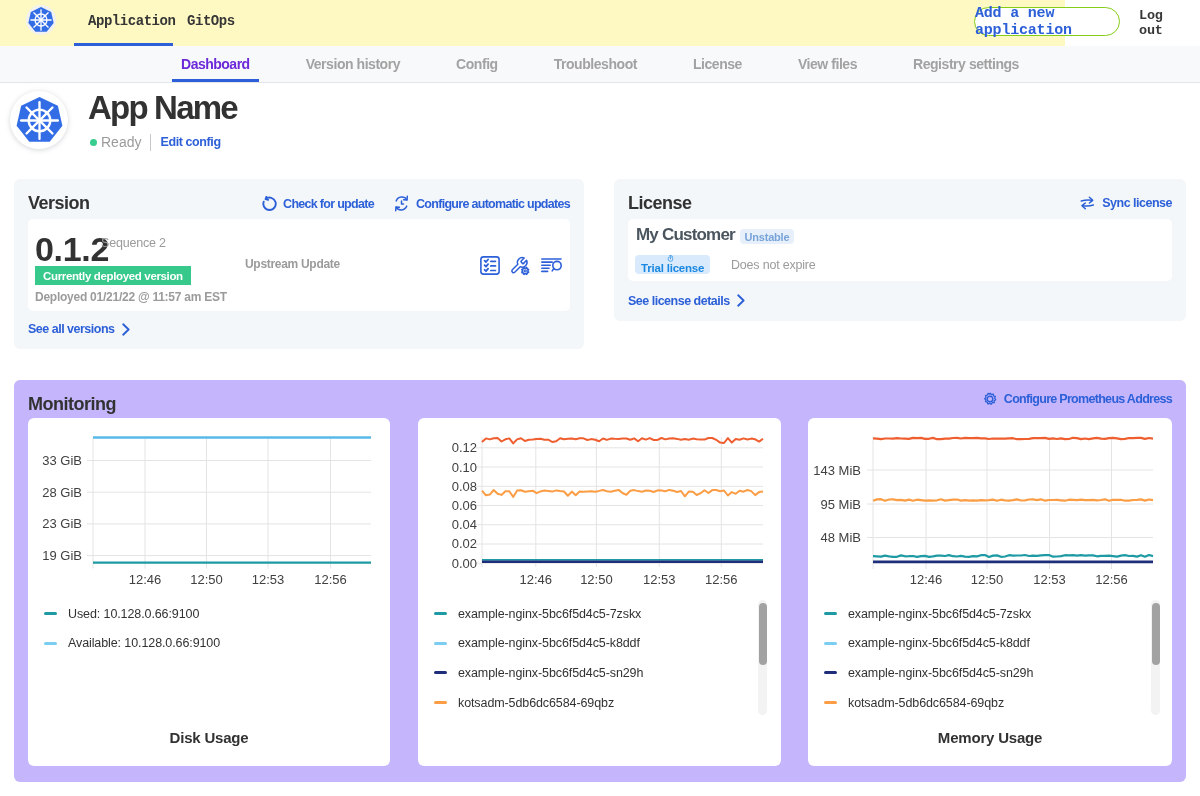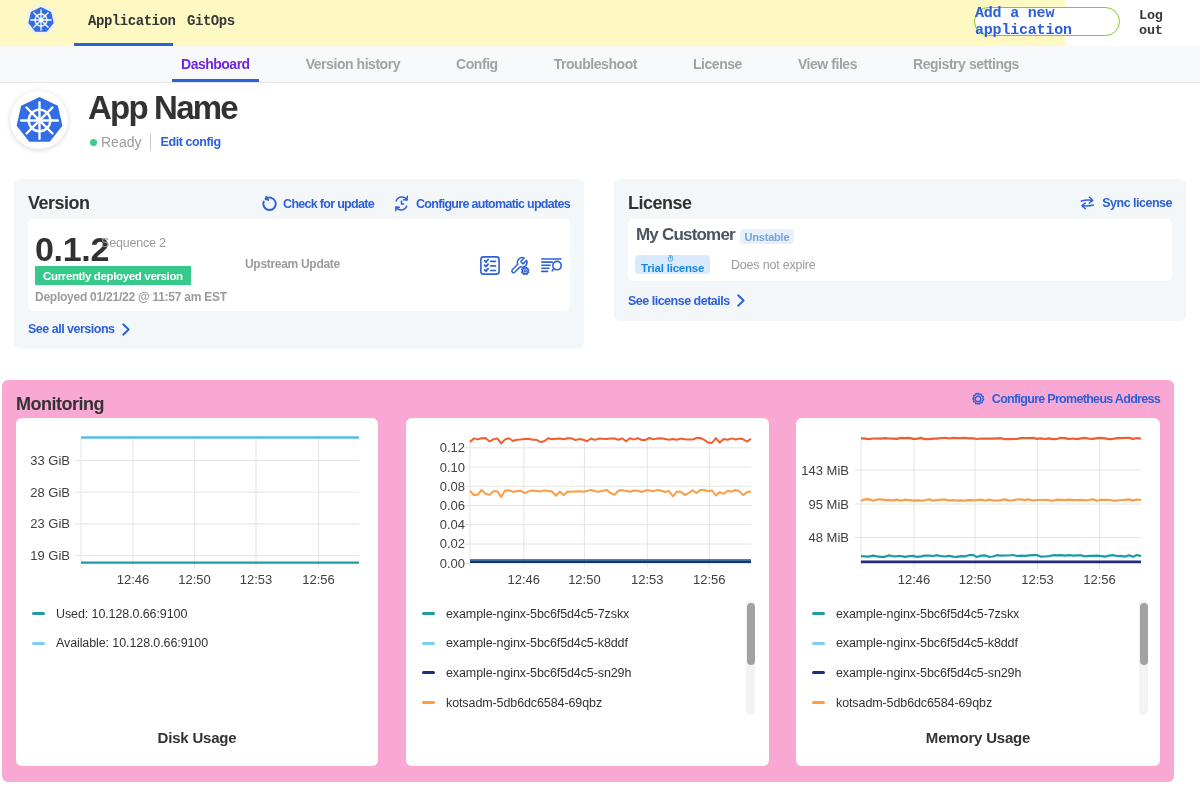--- a/index.html
+++ b/index.html
@@ -58,21 +58,21 @@
 .ver-icons .ic + .ic { margin-left:10px; }
 
 
 .cust-name { position:absolute; left:8px; top:6px; font-size:17px; font-weight:bold; color:#4a555f; letter-spacing:-0.8px; }
 .pill-unstable { position:absolute; left:111.5px; top:10px; height:15px; background:#e7f0fa; color:#77a3d9; font-size:11px; font-weight:bold; border-radius:4px; padding:0 5px; display:flex; align-items:center; letter-spacing:-0.2px; }
 .pill-trial { position:absolute; left:7px; top:36px; height:19px; background:#d8eafc; color:#1a87e0; font-size:11.5px; font-weight:bold; border-radius:4px; padding:0 6px; display:flex; align-items:center; letter-spacing:-0.2px;flex-direction:column; }
 .pill-trial svg { margin-right:4px; }
 .noexpire { position:absolute; left:103px; top:39px; color:#9b9b9b; font-size:12.5px; letter-spacing:-0.2px; }
 
 
-.monitoring { position:absolute; left:2px; top:380px; width:1172px; height:402px; background:#f9a8d4; border-radius:6px; }
+.monitoring { position:absolute; left:14px; top:380px; width:1172px; height:402px; background:#c4b5fd; border-radius:6px; }
 .chart-card { position:absolute; top:38px; background:#fff; border-radius:6px; width:362px; height:348px; }
 .cc-disk { left:14px; }
 .cc-cpu { left:404px; width:363px; }
 .cc-mem { left:794px; width:364px; }
 .chart-title { position:absolute; top:311px; left:0; right:0; text-align:center; font-size:15px; font-weight:bold; color:#323232; letter-spacing:-0.2px; }
 .legend { position:absolute; left:16px; top:181px; }
 .leg-row { display:flex; align-items:center; height:29.6px; }
 .leg-dash { width:13px; height:3px; border-radius:2px; margin-right:11px; }
 .leg-text { font-size:12.5px; color:#323232; letter-spacing:-0.1px; }
 .sbar { position:absolute; left:340px; top:182px; width:9px; height:115px; background:#f3f3f3; border-radius:5px; }

